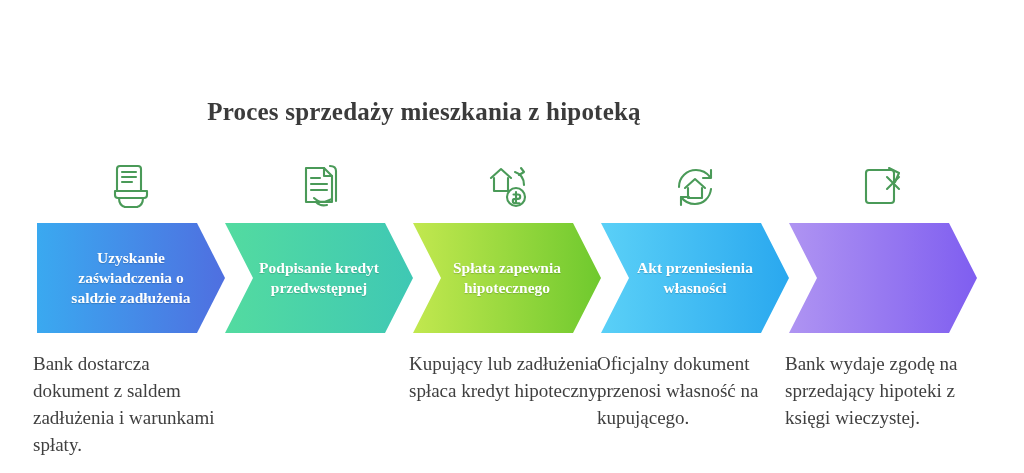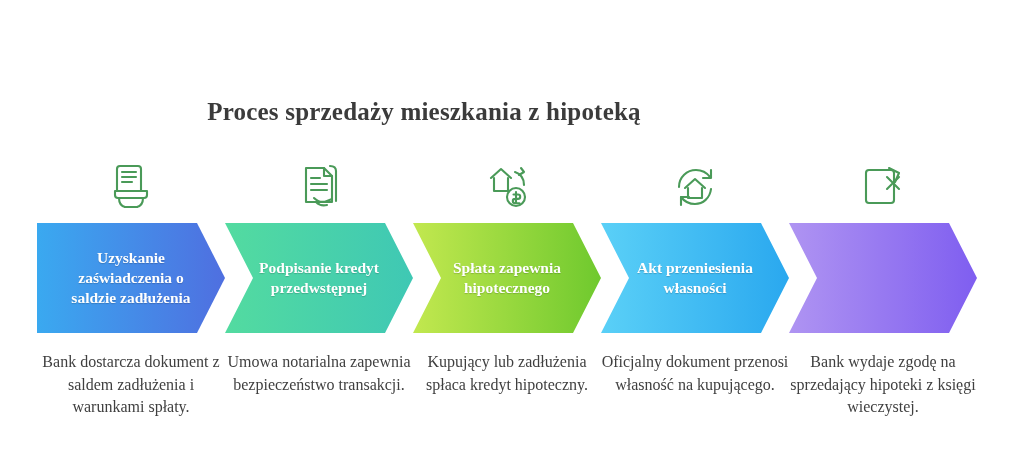--- a/index.html
+++ b/index.html
@@ -92,23 +92,23 @@
     padding: 0 22px;
     box-sizing: border-box;
     text-shadow: 0 1px 1px rgba(0,0,0,0.18);
   }
 
   .caption {
     position: absolute;
     top: 196px;
     left: -4px;
     width: 196px;
-    text-align: center;
-    font-family: "Liberation Serif", serif;
-    font-size: 16px;
+    text-align: left;
+    font-family: "Liberation Serif", serif;
+    font-size: 19px;
     color: #3f3f3f;
     line-height: 1.42;
   }
 
   
   .s0 { left: 0px; }
   .s1 { left: 188px; }
   .s2 { left: 376px; }
   .s3 { left: 564px; }
   .s4 { left: 752px; }
@@ -163,21 +163,20 @@
           <defs>
             <linearGradient id="g2" x1="0" y1="0" x2="1" y2="0">
               <stop offset="0%" stop-color="#53dba0"></stop>
               <stop offset="100%" stop-color="#3fc8b4"></stop>
             </linearGradient>
           </defs>
           <path d="M0,0 L160,0 L188,55 L160,110 L0,110 L28,55 Z" fill="url(#g2)"></path>
         </svg>
       </div>
       <div class="chev-label">Podpisanie kredyt przedwstępnej</div>
-      <div class="caption">Umowa notarialna zapewnia bezpieczeństwo transakcji.</div>
     </div>
 
     <div class="step s2">
       <div class="step-icon">
         <svg width="56" height="52" viewBox="0 0 56 52" fill="none" stroke="#4a9a58" stroke-width="2.1" stroke-linecap="round" stroke-linejoin="round">
           <path d="M12 18 l10 -9 l10 9"></path>
           <path d="M15 18 v13 h14 v-13"></path>
           <path d="M36 12 c6 2 9 7 9 13"></path>
           <path d="M42 8 l3 4 l-5 3"></path>
           <circle cx="37" cy="37" r="9"></circle>

